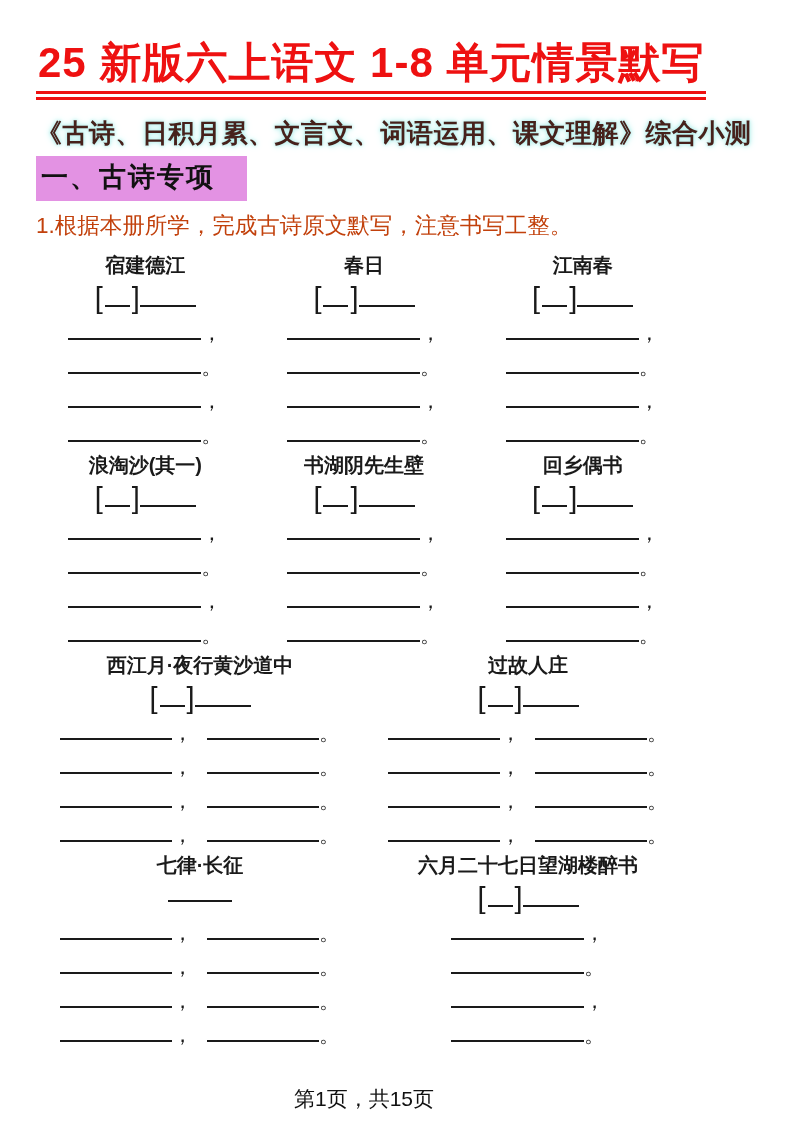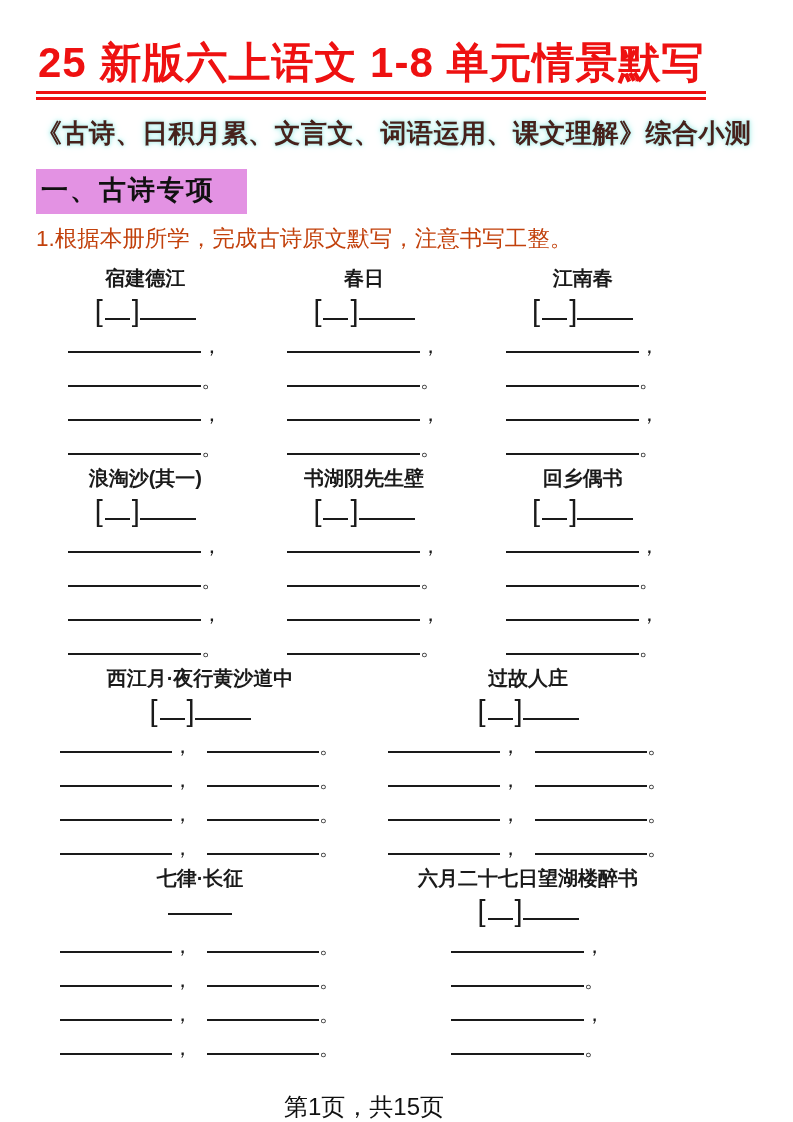--- a/index.html
+++ b/index.html
@@ -36,21 +36,21 @@
   .subtitle {
     margin-top: 16px;
     font-size: 26px;
     font-weight: bold;
     color: #46211b;
     white-space: nowrap;
     letter-spacing: 0.5px;
     font-family: "Liberation Serif", serif;
     text-shadow: 0 0 3px #b4efec, 0 0 5px #b4efec, 0 0 8px #c9f4f1;
   }
-  .section-wrap { margin-top: 18px; }
+  .section-wrap { margin-top: 5px; }
   .section-header {
     display: inline-block;
     background: #e392e3;
     font-size: 27px;
     font-weight: bold;
     color: #111;
     padding: 3px 32px 6px 5px;
     letter-spacing: 2px;
   }
   .instruction {
@@ -93,23 +93,23 @@
   .blank-half   { width: 112px; }
   .blank-half.second { margin-left: 14px; }
   .bracket {
     font-size: 29px;
     font-weight: 400;
     position: relative;
     top: 1px;
   }
   .punct { font-size: 21px; }
   .footer {
-    margin-top: 26px;
+    margin-top: 33px;
     text-align: center;
-    font-size: 24px;
+    font-size: 21px;
     color: #111;
   }
 </style>
 </head>
 <body>
 
 <div class="page">
   <div class="title-wrap">
     <div class="doc-title">25 新版六上语文 1-8 单元情景默写</div>
   </div>

